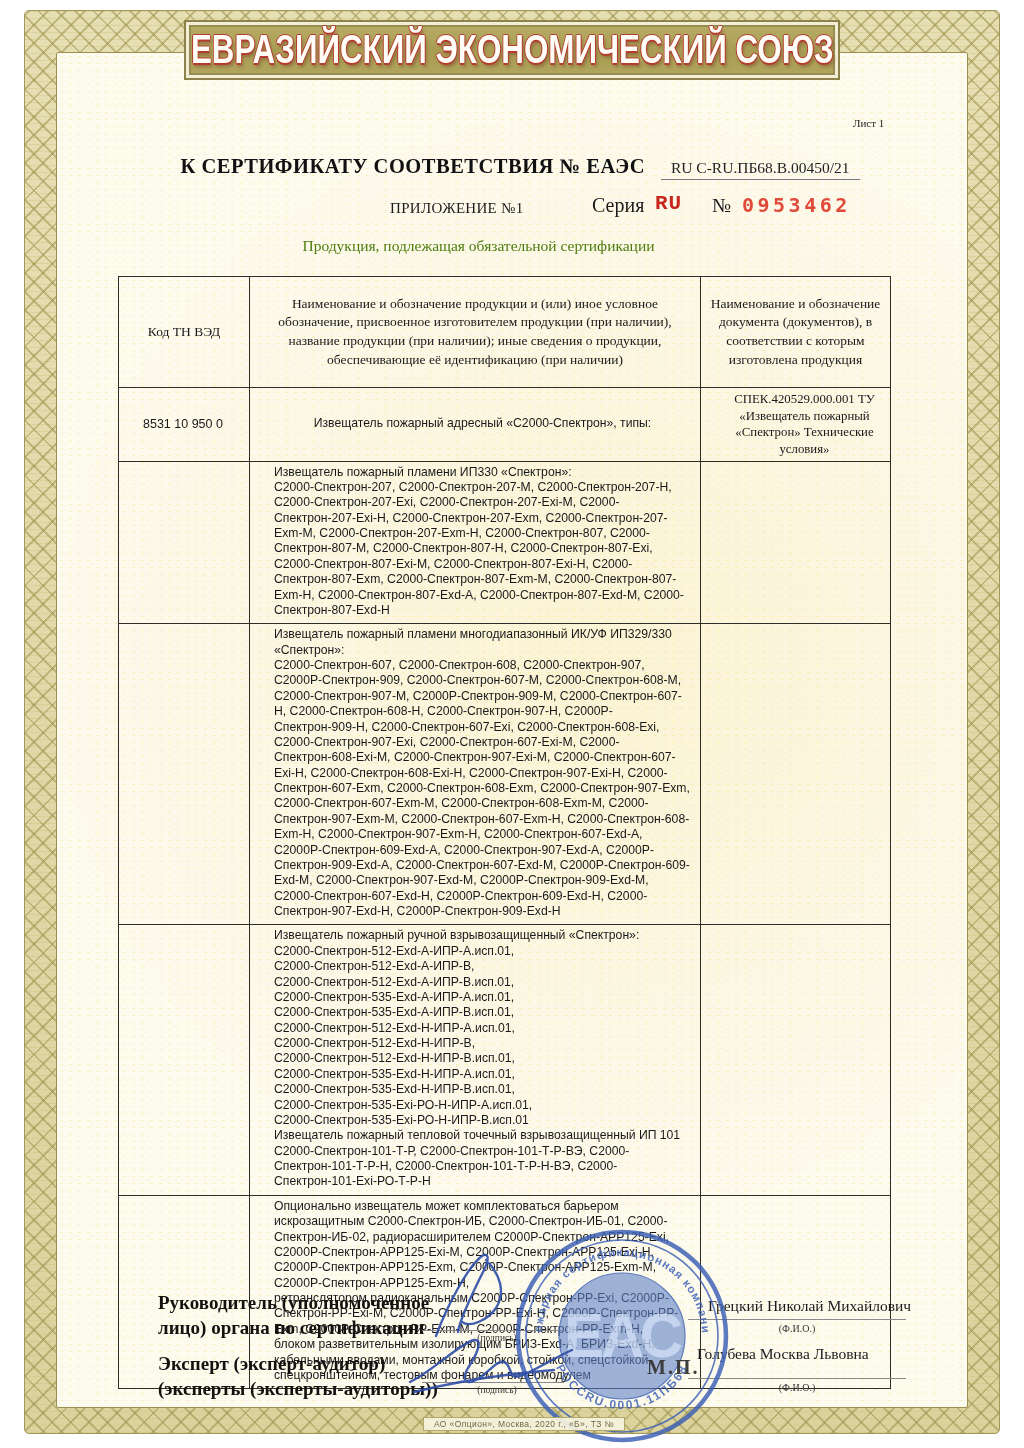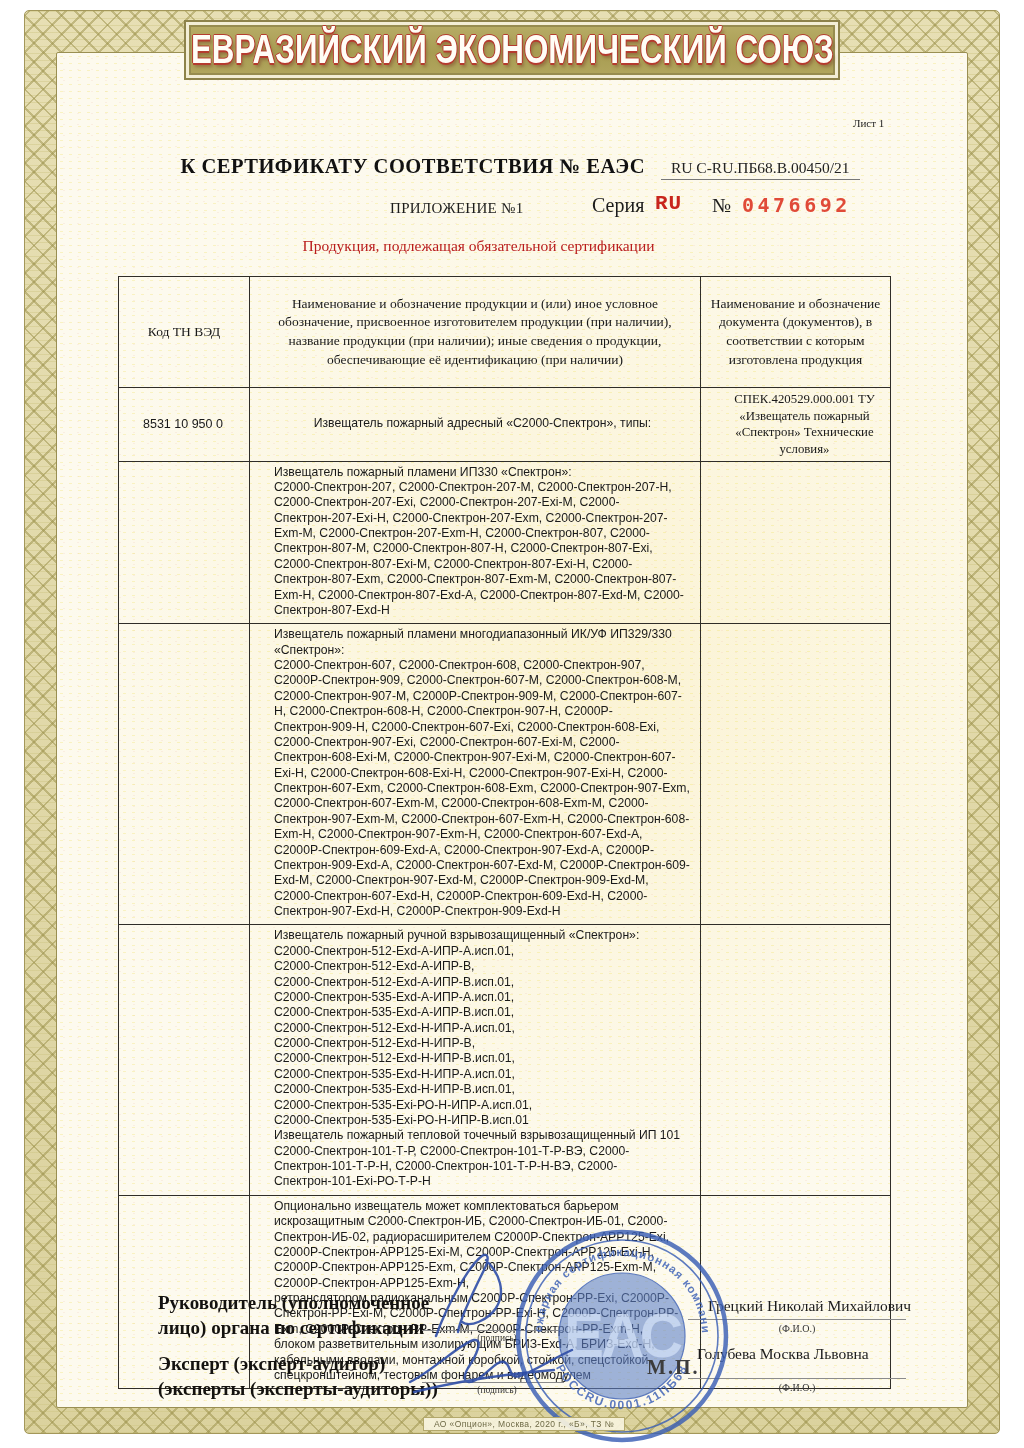--- a/index.html
+++ b/index.html
@@ -51,21 +51,21 @@
   .cert-label{font-weight:700;font-size:20.5px;letter-spacing:.5px;color:#111;white-space:nowrap;}
   .cert-number{font-size:15.5px;color:#222;border-bottom:1px solid #777;padding:0 10px 2px;white-space:nowrap;}
 
   .appendix-row{position:absolute;top:194px;left:0;width:856px;height:30px;}
   .appendix-no{position:absolute;left:390px;top:6px;font-size:15px;letter-spacing:.3px;color:#1c1c1c;}
   .series-label{position:absolute;left:592px;top:0;font-size:20px;color:#1c1c1c;}
   .series-value{position:absolute;left:655px;top:-2px;font-family:Liberation Mono, monospace;font-weight:700;font-size:21px;color:#c8251d;letter-spacing:1px;}
   .number-sign{position:absolute;left:712px;top:0;font-size:20px;color:#1c1c1c;}
   .blank-number{position:absolute;left:742px;top:-1px;font-family:"DejaVu Sans Mono",monospace;font-weight:700;font-size:20px;letter-spacing:3.5px;color:#e04a38;}
 
-  .subtitle{position:absolute;top:237px;left:118px;width:721px;text-align:center;font-size:15.5px;color:#b91c1c;}
+  .subtitle{position:absolute;top:237px;left:118px;width:721px;text-align:center;font-size:15.5px;color:#4d7c0f;}
 
   
   table.cert-table{position:absolute;top:276px;left:118px;width:721px;border-collapse:collapse;table-layout:fixed;}
   table.cert-table td{border:1.6px solid #2f2d28;vertical-align:middle;color:#191919;padding-left:24px;}
   td.col-code{width:114px;text-align:left;font-family:"Liberation Sans",sans-serif;font-size:12.5px;padding:2px 4px;}
   td.col-prod{width:434px;padding:3px 9px 5px;font-family:"Liberation Sans",sans-serif;font-size:12.2px;line-height:1.26;white-space:pre-line;text-align:left;}
   td.col-doc{width:173px;text-align:center;font-size:12.8px;line-height:1.3;padding:3px 6px;vertical-align:top;}
   tr.hdr td{font-size:13.5px;line-height:1.38;text-align:center;padding:7px 8px;height:96px;font-family:"Liberation Serif",serif;}
   tr.r0{height:60px;} tr.r0 td.col-prod{text-align:center;}
   tr.r1 td.col-prod{min-height:130px;}
@@ -101,21 +101,21 @@
   <div class="cert-row">
     <span class="cert-label">К СЕРТИФИКАТУ СООТВЕТСТВИЯ № ЕАЭС</span>
     <span class="cert-number">RU C-RU.ПБ68.В.00450/21</span>
   </div>
 
   <div class="appendix-row">
     <span class="appendix-no">ПРИЛОЖЕНИЕ №1</span>
     <span class="series-label">Серия</span>
     <span class="series-value">RU</span>
     <span class="number-sign">№</span>
-    <span class="blank-number">0476692</span>
+    <span class="blank-number">0953462</span>
   </div>
 
   <div class="subtitle">Продукция, подлежащая обязательной сертификации</div>
 
   <table class="cert-table">
     <tbody>
         <tr class="hdr">
       <td class="col-code">Код ТН ВЭД</td>
       <td class="col-prod" style="text-align:center;white-space:normal;font-family:'Liberation Serif',serif;font-size:13.5px;line-height:1.38;">Наименование и обозначение продукции и (или) иное условное обозначение, присвоенное изготовителем продукции (при наличии), название продукции (при наличии); иные сведения о продукции, обеспечивающие её идентификацию (при наличии)</td>
       <td class="col-doc" style="vertical-align:middle;">Наименование и обозначение документа (документов), в соответствии с которым изготовлена продукция</td>

